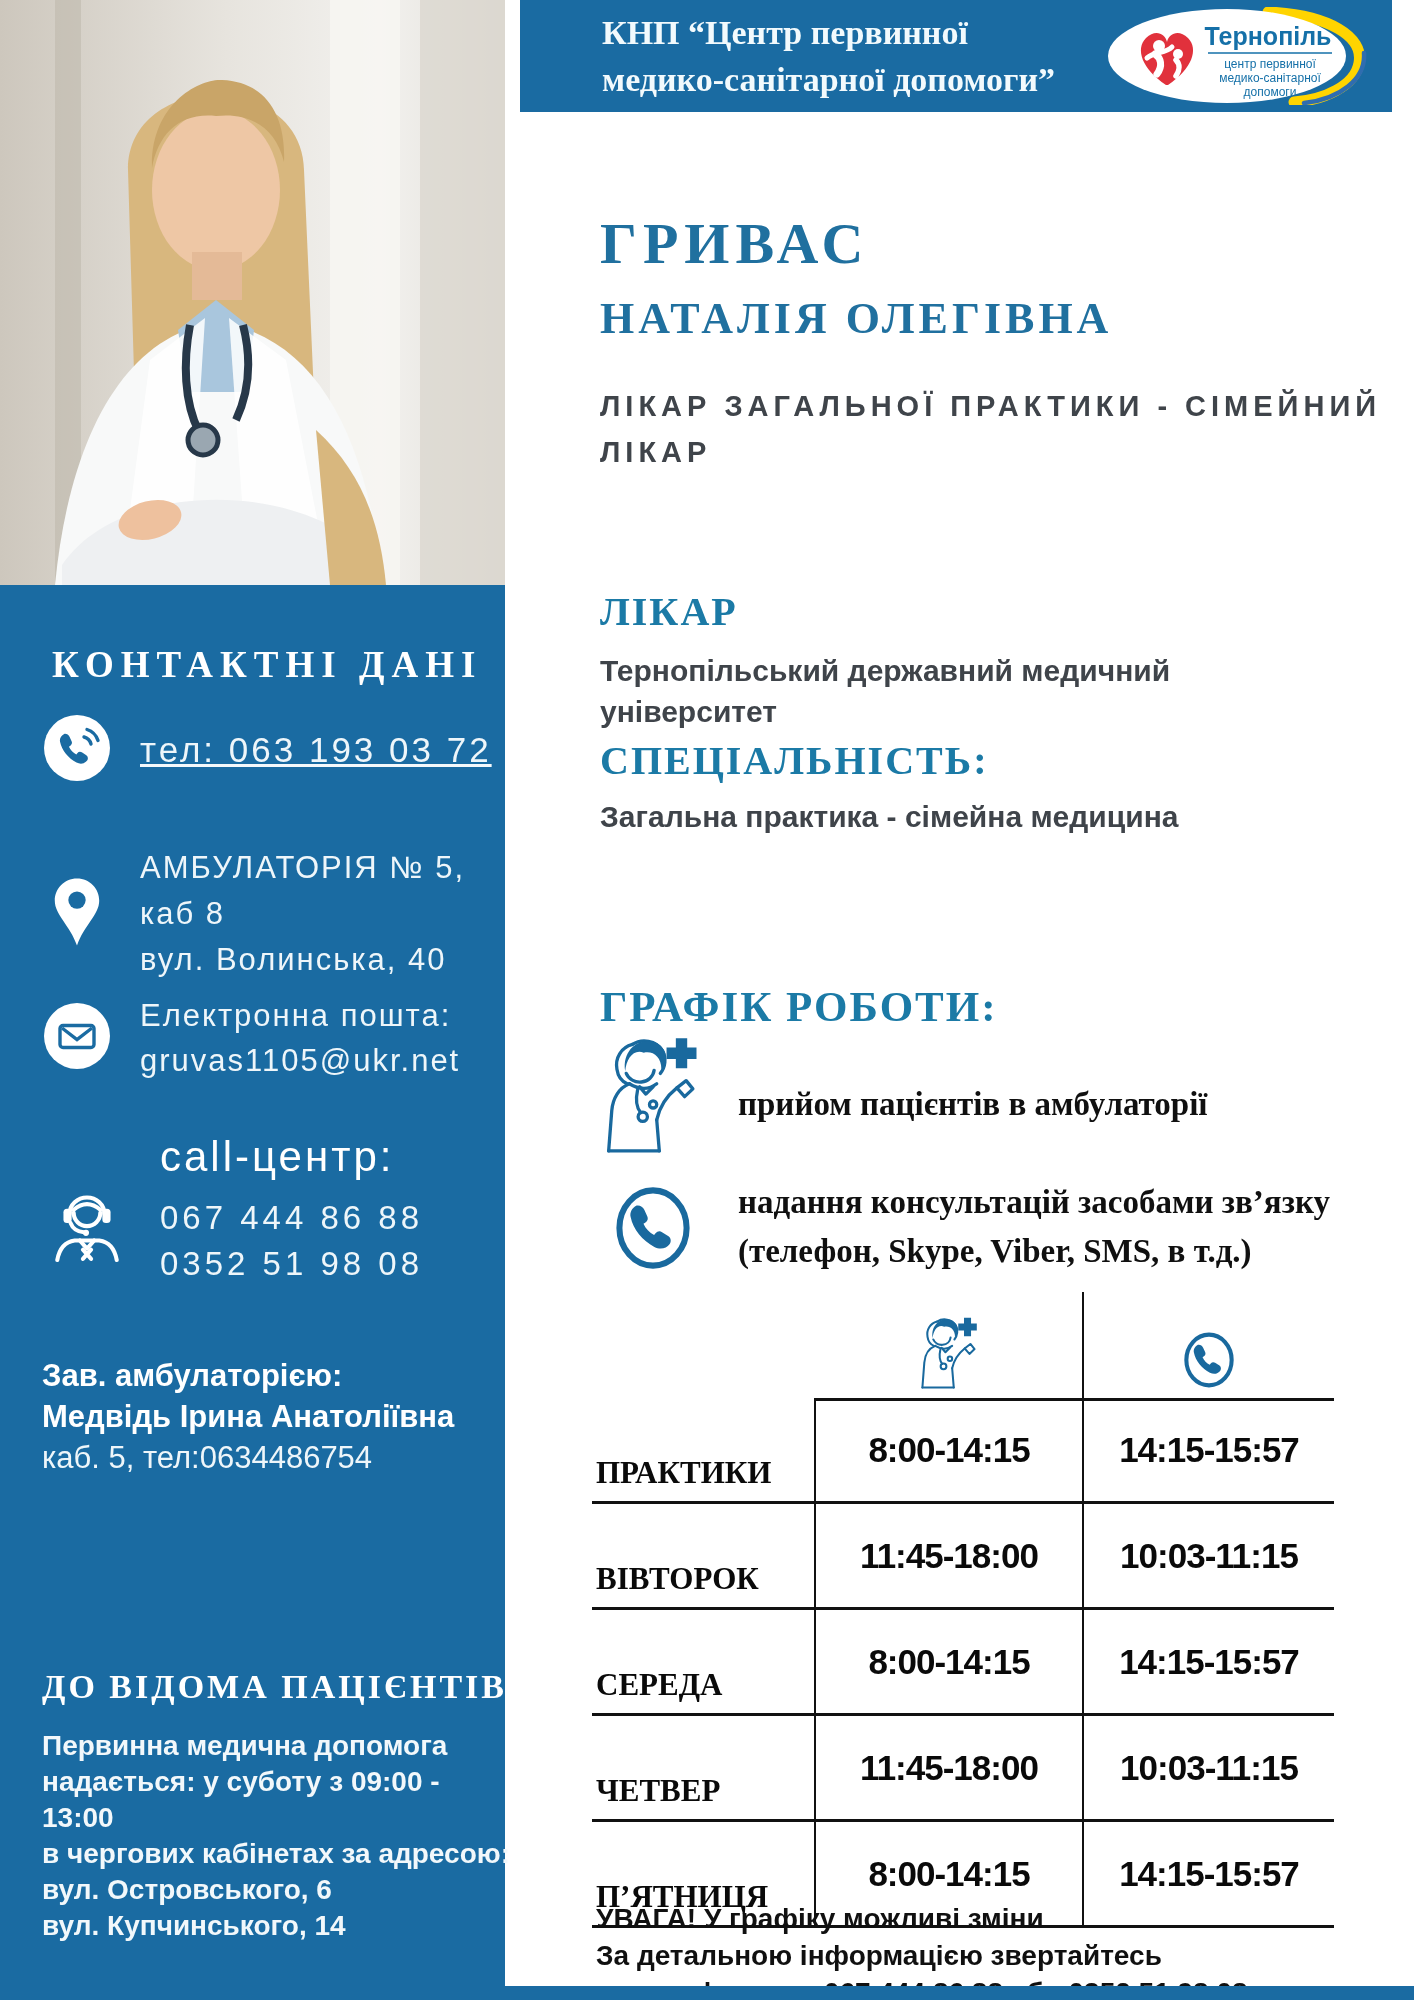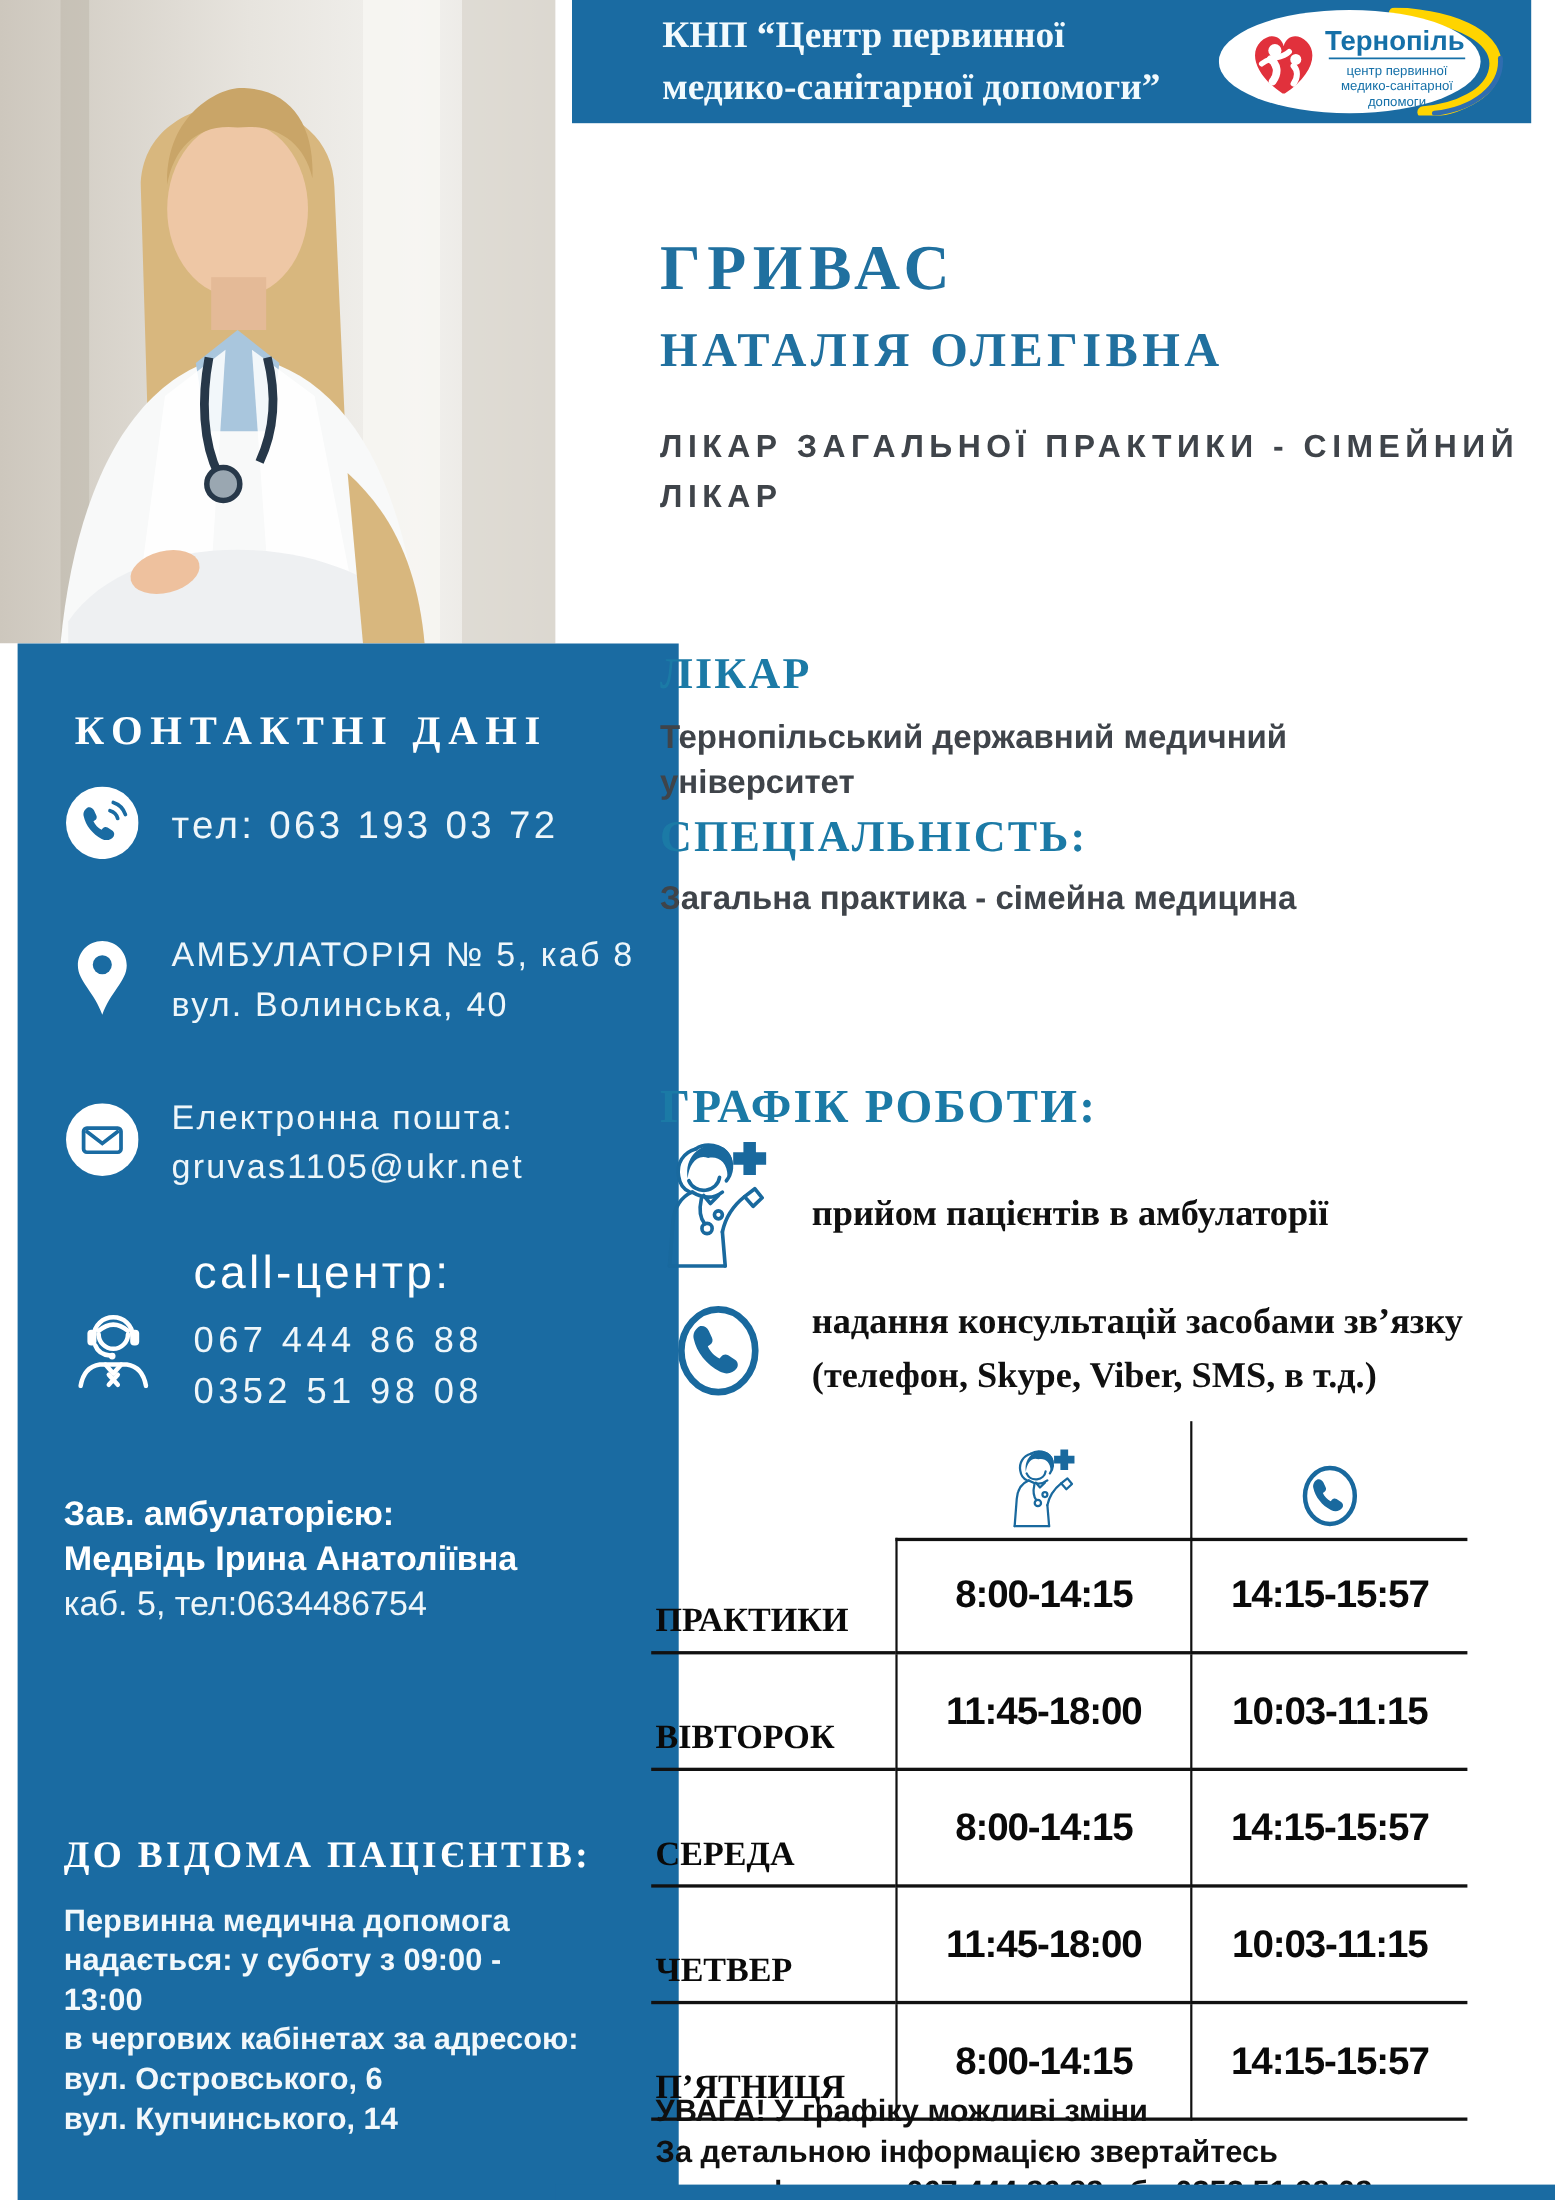--- a/index.html
+++ b/index.html
@@ -1,28 +1,28 @@
 <!DOCTYPE html>
 <html><head>
 <meta charset="utf-8">
 <style>
   html,body{margin:0;padding:0;background:#ffffff;}
   .page{position:relative;width:1414px;height:2000px;background:#ffffff;overflow:hidden;
         font-family:"Liberation Sans",sans-serif;}
 
   
   .photo{position:absolute;left:0;top:0;width:505px;height:585px;overflow:hidden;}
-  .left-panel{position:absolute;left:16px;top:585px;width:601px;height:1415px;background:#1a6ba2;color:#f4f9fc;}
+  .left-panel{position:absolute;left:0;top:585px;width:505px;height:1415px;background:#1a6ba2;color:#f4f9fc;}
 
   .lp-heading{position:absolute;left:52px;top:58px;font-family:"Liberation Serif",serif;
               font-size:37px;font-weight:bold;letter-spacing:7px;color:#ffffff;white-space:nowrap;}
 
   .c-row{position:absolute;display:flex;align-items:center;gap:30px;left:44px;}
   .c-row .ic{flex:0 0 auto;}
-  .row-phone{top:130px;}
+  .row-phone{top:130px;text-decoration:underline;}
   .row-phone .txt{font-size:35px;letter-spacing:3px;color:#eef6fa;}
   .row-addr{top:260px;}
   .row-addr .txt{font-size:31px;letter-spacing:2px;line-height:46px;color:#eef6fa;}
   .row-mail{top:408px;}
   .row-mail .txt{font-size:31px;letter-spacing:2px;line-height:45px;color:#eef6fa;}
   .row-call{top:548px;align-items:center;}
   .cc-label{font-size:42px;letter-spacing:3px;color:#ffffff;margin-bottom:14px;}
   .cc-num{font-size:33px;letter-spacing:4px;line-height:46px;color:#eef6fa;}
 
   .head-block{position:absolute;left:42px;top:770px;font-size:31px;line-height:41px;color:#ffffff;}

